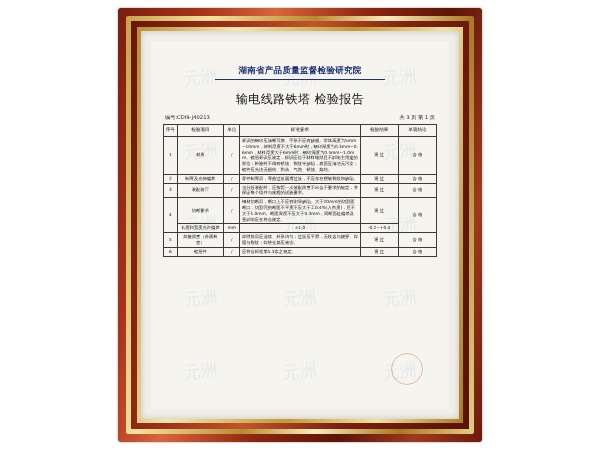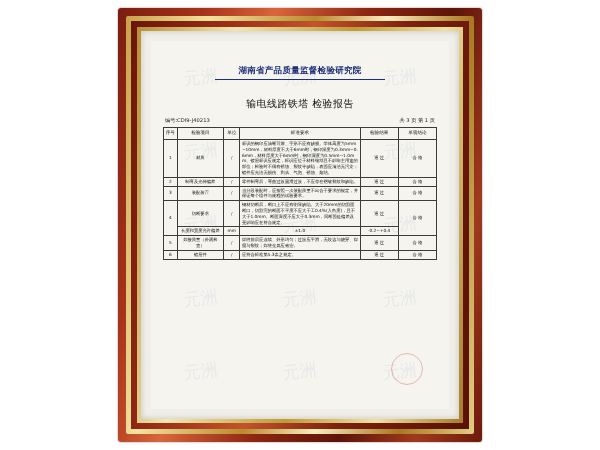--- a/index.html
+++ b/index.html
@@ -58,21 +58,21 @@
   .doc{position:absolute;inset:0;padding:10px 12px 8px 12px;box-sizing:border-box;}
   .org{
     text-align:center;font-size:8.5px;color:#1c2f7a;font-weight:bold;
     letter-spacing:.3px;margin-top:14px;
     font-family:"DejaVu Sans",sans-serif;
   }
   .org-underline{
     width:62%;height:1px;background:#1c2f7a;margin:2px auto 0 auto;
   }
   .subtitle{
-    text-align:center;font-size:10px;color:#111;margin-top:17px;letter-spacing:.4px;
+    text-align:center;font-size:12px;color:#111;margin-top:11px;letter-spacing:.4px;
     font-family:"DejaVu Sans",sans-serif;
   }
   .meta-row{
     display:flex;justify-content:space-between;align-items:flex-end;
     font-size:5.2px;color:#222;margin-top:6px;padding:0 2px;
     font-family:"DejaVu Sans",sans-serif;
   }
 
   
   table.report{

